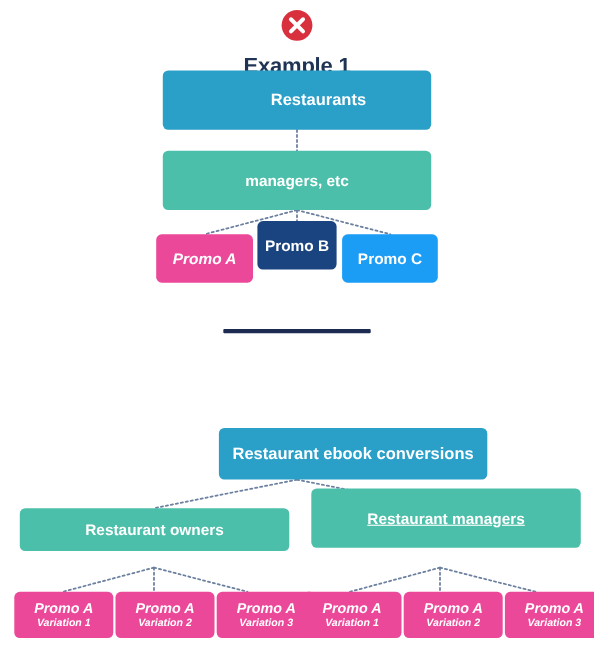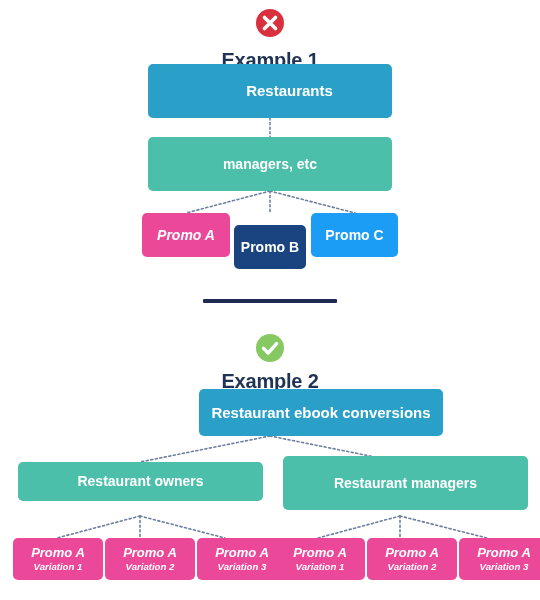--- a/index.html
+++ b/index.html
@@ -129,49 +129,40 @@
 
   <div class="node teal" style="left:148px; top:137px; width:244px; height:54px; font-size:14px;">
     <span class="node-lines">
       <span class="line1">managers, etc</span>
     </span>
   </div>
 
   <div class="node blue" style="left:142px; top:213px; width:88px; height:44px; font-size:14px;">
     <span>Promo A</span>
   </div>
-  <div class="node navy" style="left:234px; top:225px; width:72px; height:44px; font-size:14px;">
+  <div class="node navy" style="left:234px; top:201px; width:72px; height:44px; font-size:14px;">
     <span>Promo B</span>
   </div>
   <div class="node sky" style="left:311px; top:213px; width:87px; height:44px; font-size:14px;">
     <span>Promo C</span>
   </div>
 
   <div style="position:absolute; left:0; top:299px; width:540px;">
     <div class="divider"></div>
   </div>
 
-  <div style="position:absolute; left:0; top:333px; width:540px;">
-    <span class="status-icon">
-      <svg width="30" height="30" viewBox="0 0 30 30">
-        <circle cx="15" cy="15" r="14" fill="#86c861"></circle>
-        <path d="M8.5 15.4 L13.2 20 L21.6 10.6" stroke="#ffffff" stroke-width="3.4" fill="none" stroke-linecap="round" stroke-linejoin="round"></path>
-      </svg>
-    </span>
-    <div class="example-title" style="margin-top:8px;">Example 2</div>
-  </div>
 
   <div class="node cyan" style="left:152px; top:389px; width:244px; height:47px; font-size:15px;margin-left:47px;">
     <span>Restaurant ebook conversions</span>
   </div>
 
   <div class="node teal" style="left:18px; top:462px; width:245px; height:39px; font-size:14px;">
     <span>Restaurant owners</span>
   </div>
-  <div class="node teal" style="left:283px; top:456px; width:245px; height:54px; font-size:14px;">
+  <div class="node teal" style="left:283px; top:444px; width:245px; height:54px; font-size:14px;text-decoration:underline;">
     <span>Restaurant managers</span>
   </div>
 
   <div class="node blue" style="left:13px; top:538px; width:90px; height:42px; font-size:13px;">
     <span class="node-lines">
       <span class="line1">Promo A</span>
       <span class="line2">Variation 1</span>
     </span>
   </div>
   <div class="node blue" style="left:105px; top:538px; width:90px; height:42px; font-size:13px;">

